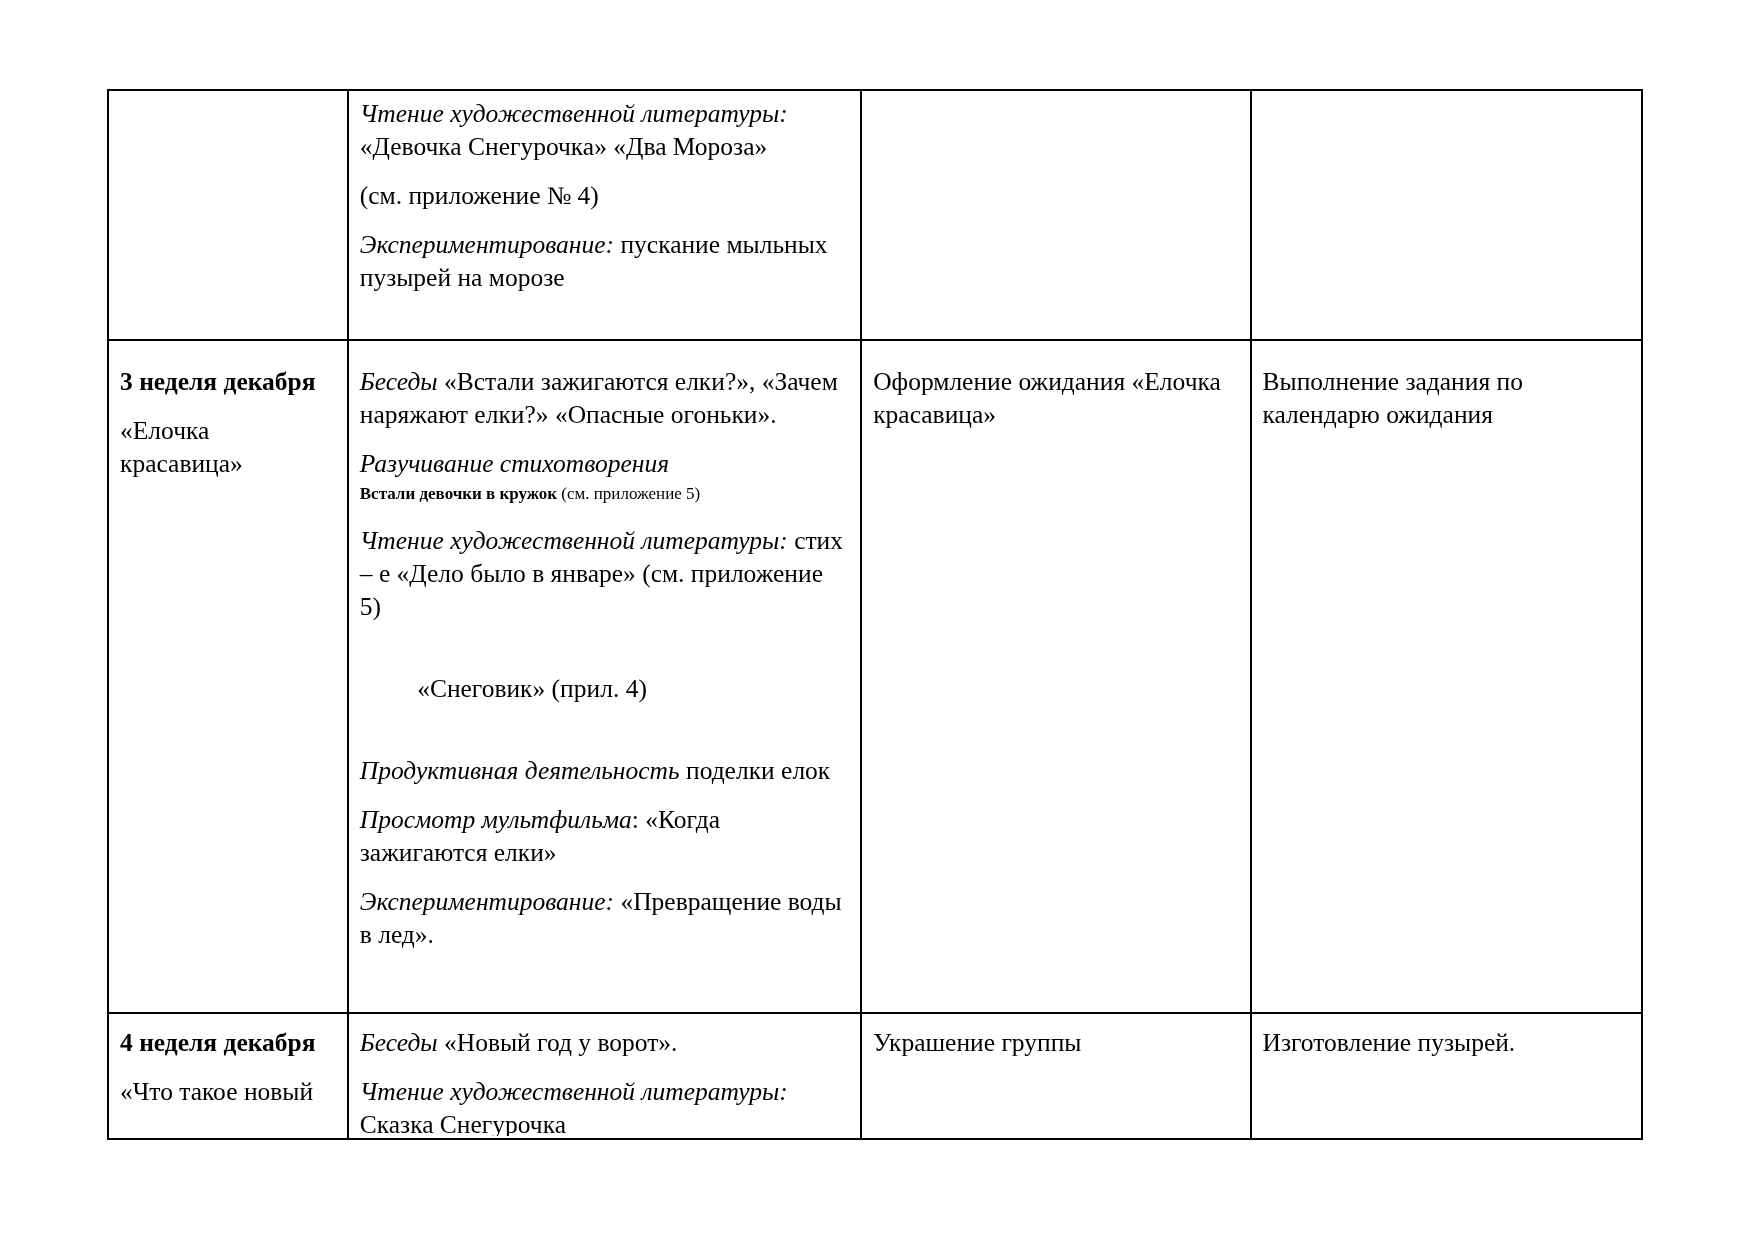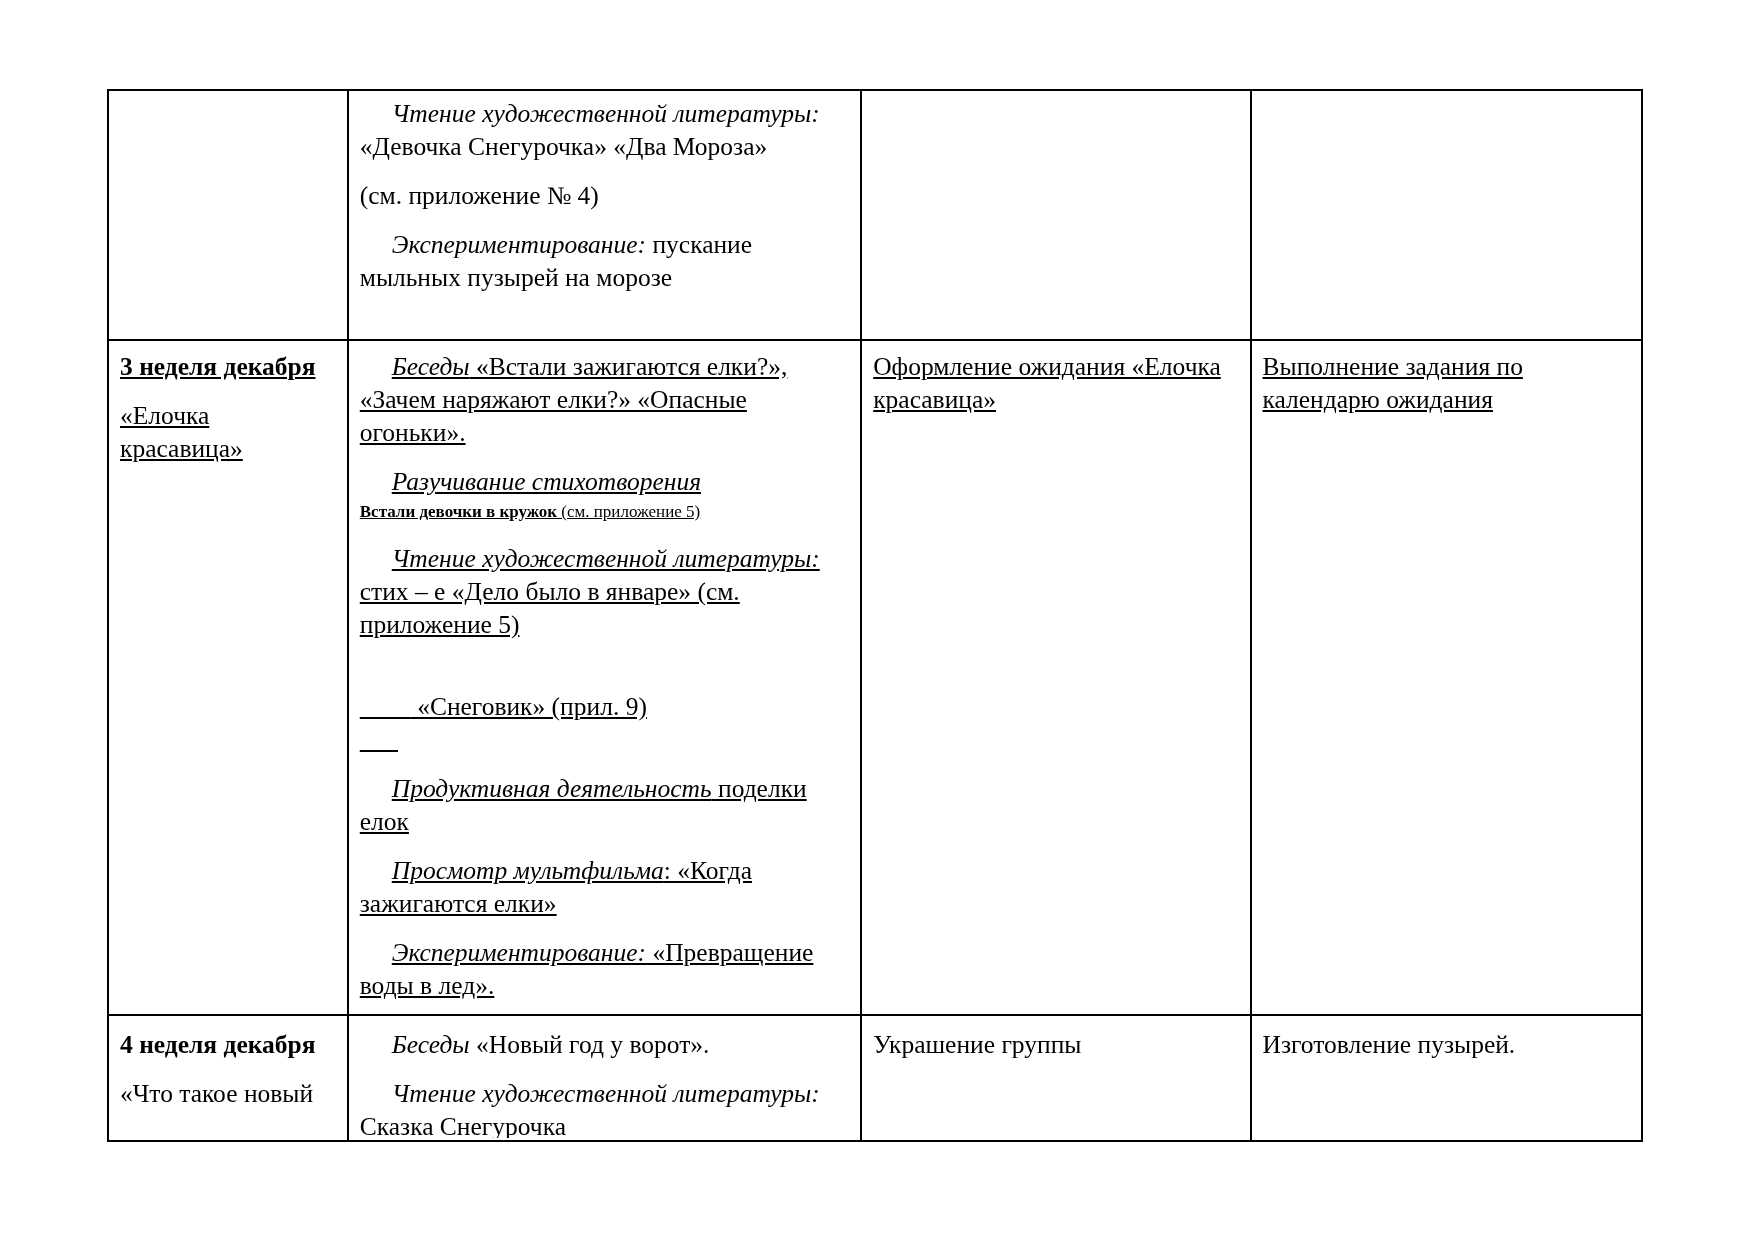--- a/index.html
+++ b/index.html
@@ -5,25 +5,25 @@
   html, body { margin:0; padding:0; background:#ffffff; }
   body { width:1754px; height:1240px; position:relative; overflow:hidden;
          font-family:"Liberation Serif", "DejaVu Serif", serif; color:#000; }
   .tbl { position:absolute; left:107px; top:89px; width:1536px;
          border-collapse:collapse; table-layout:fixed; }
   .tbl td { border:2.4px solid #000; vertical-align:top; padding:6px 10px 12px 11px;
             font-size:25.5px; line-height:33px; }
   .c1 { width:226px; } .c2 { width:484px; } .c3 { width:367px; } .c4 { width:369px; }
   .p { margin:0 0 16px 0; }
   .p:last-child { margin-bottom:0; }
-  .i { font-style:italic;margin-left:32px; }
+  .i { font-style:italic; }
   .b { font-weight:bold; }
   .small { font-size:17px; line-height:28px; }
   .row1 td { height:230px; }
-  .row2 td { height:635px; padding-top:9px;text-decoration:underline; }
+  .row2 td { height:635px; padding-top:24px; }
   .row3 td { height:110px; padding-top:12px; padding-bottom:2px; }
   .clip { overflow:hidden; }
 </style>
 </head>
 <body>
 
 <table class="tbl">
   <colgroup>
       <col class="c1">
       <col class="c2">
@@ -59,21 +59,21 @@
         <span class="i">Беседы</span><span> «Встали зажигаются елки?», «Зачем наряжают елки?» «Опасные огоньки».</span>
       </div>
       <div class="p">
         <div class="i">Разучивание стихотворения</div>
         <div class="small"><span class="b">Встали девочки в кружок</span><span> (см. приложение 5)</span></div>
       </div>
       <div class="p">
         <span class="i">Чтение художественной литературы:</span><span> стих – е «Дело было в январе» (см. приложение 5)</span>
       </div>
       <div class="p" style="white-space:pre">
-        <span> «Снеговик» (прил. 9)</span>
+        <span> «Снеговик» (прил. 4)</span>
       </div>
       <div class="p">
         <span class="i">Продуктивная деятельность</span><span> поделки елок</span>
       </div>
       <div class="p">
         <span class="i">Просмотр мультфильма</span><span>: «Когда зажигаются елки»</span>
       </div>
       <div class="p">
         <span class="i">Экспериментирование:</span><span> «Превращение воды в лед».</span>
       </div>

